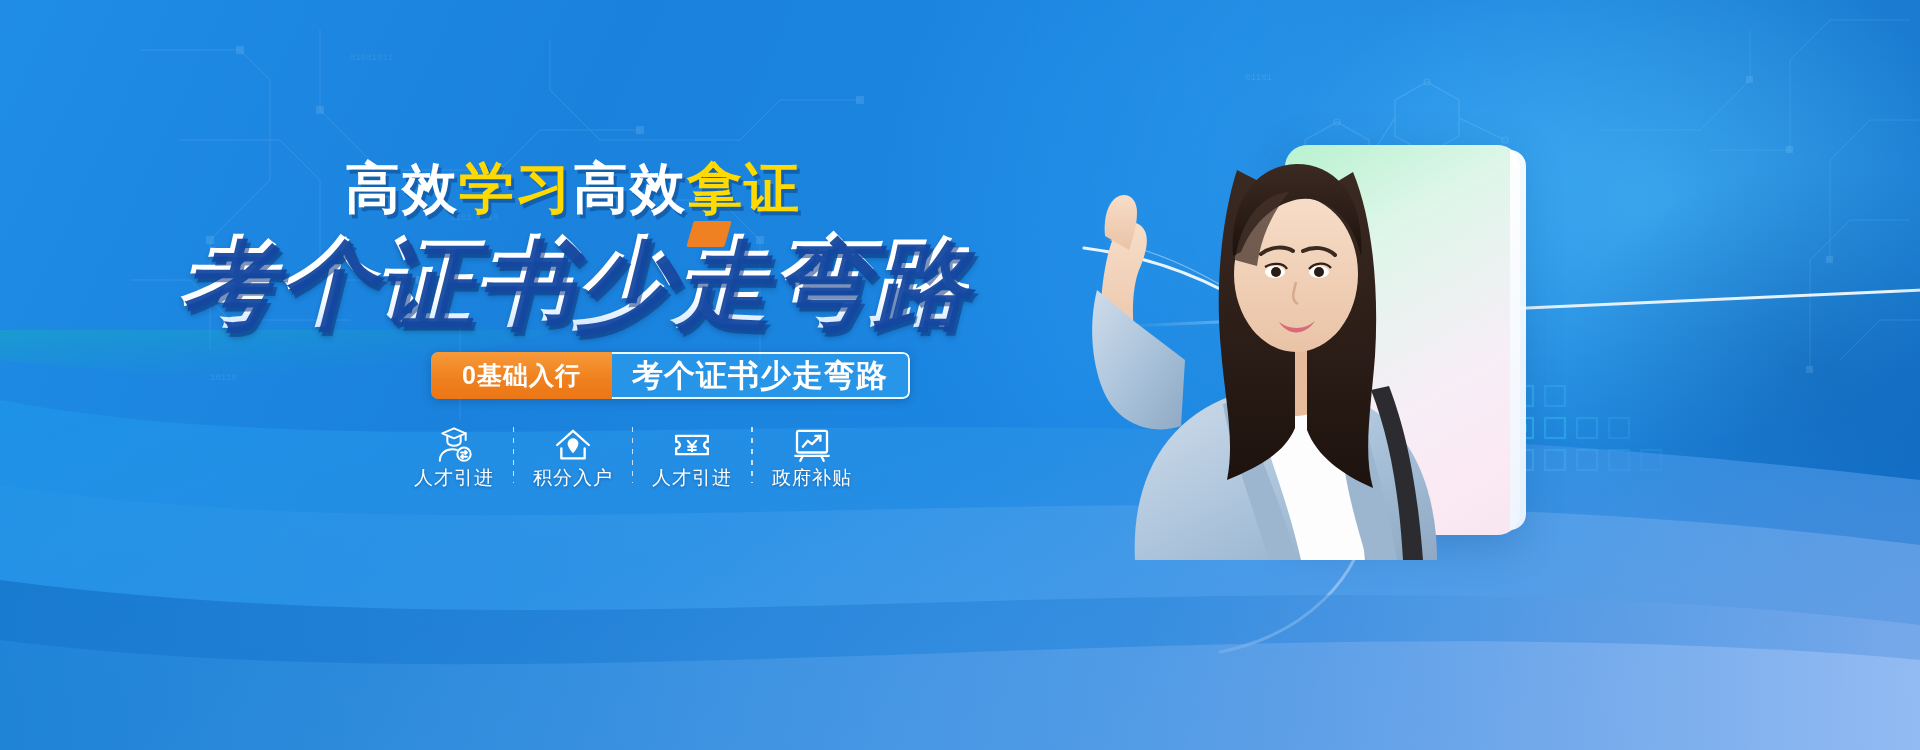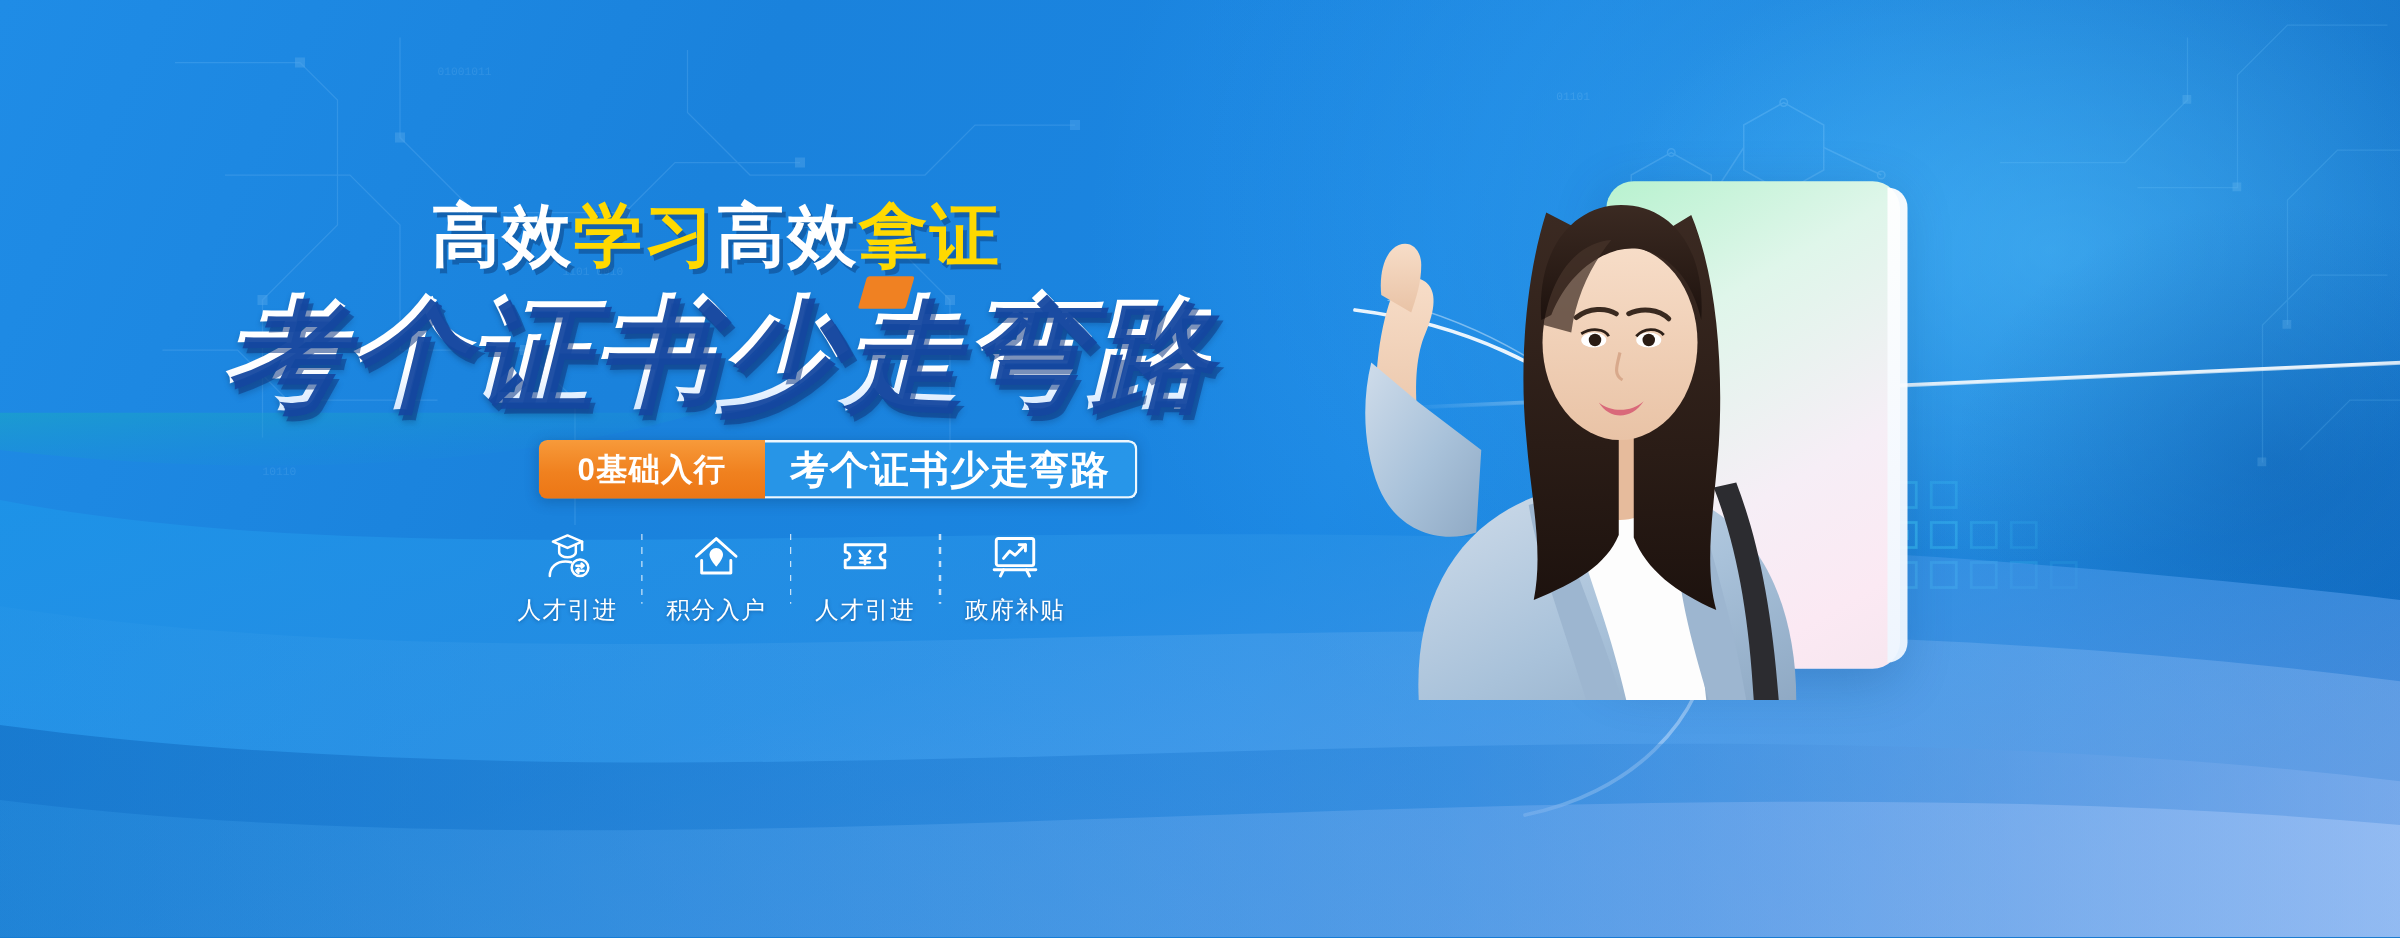--- a/index.html
+++ b/index.html
@@ -90,21 +90,21 @@
     color:#fff; font-size:31px; font-weight:bold; letter-spacing:1px;
     white-space:nowrap;
   }
 
   
   .features{
     position:absolute; left:250px; top:425px; width:700px;
     display:flex; align-items:flex-start; justify-content:center;
   }
   .feature{
-    width:118px; display:flex; flex-direction:column; align-items:center; gap:10px;
+    width:118px; display:flex; flex-direction:column; align-items:center; 
   }
   .feature .ic{ width:40px; height:40px; display:block; }
   .feature .lbl{
     color:#ffffff; font-size:19px; letter-spacing:1px; white-space:nowrap;
     text-shadow:0 1px 3px rgba(6,50,105,.45);
   }
   .divider{
     width:1px; height:56px; margin-top:2px; align-self:flex-start;
     background:repeating-linear-gradient(180deg,rgba(255,255,255,.75) 0 5px,rgba(255,255,255,0) 5px 11px);
   }

